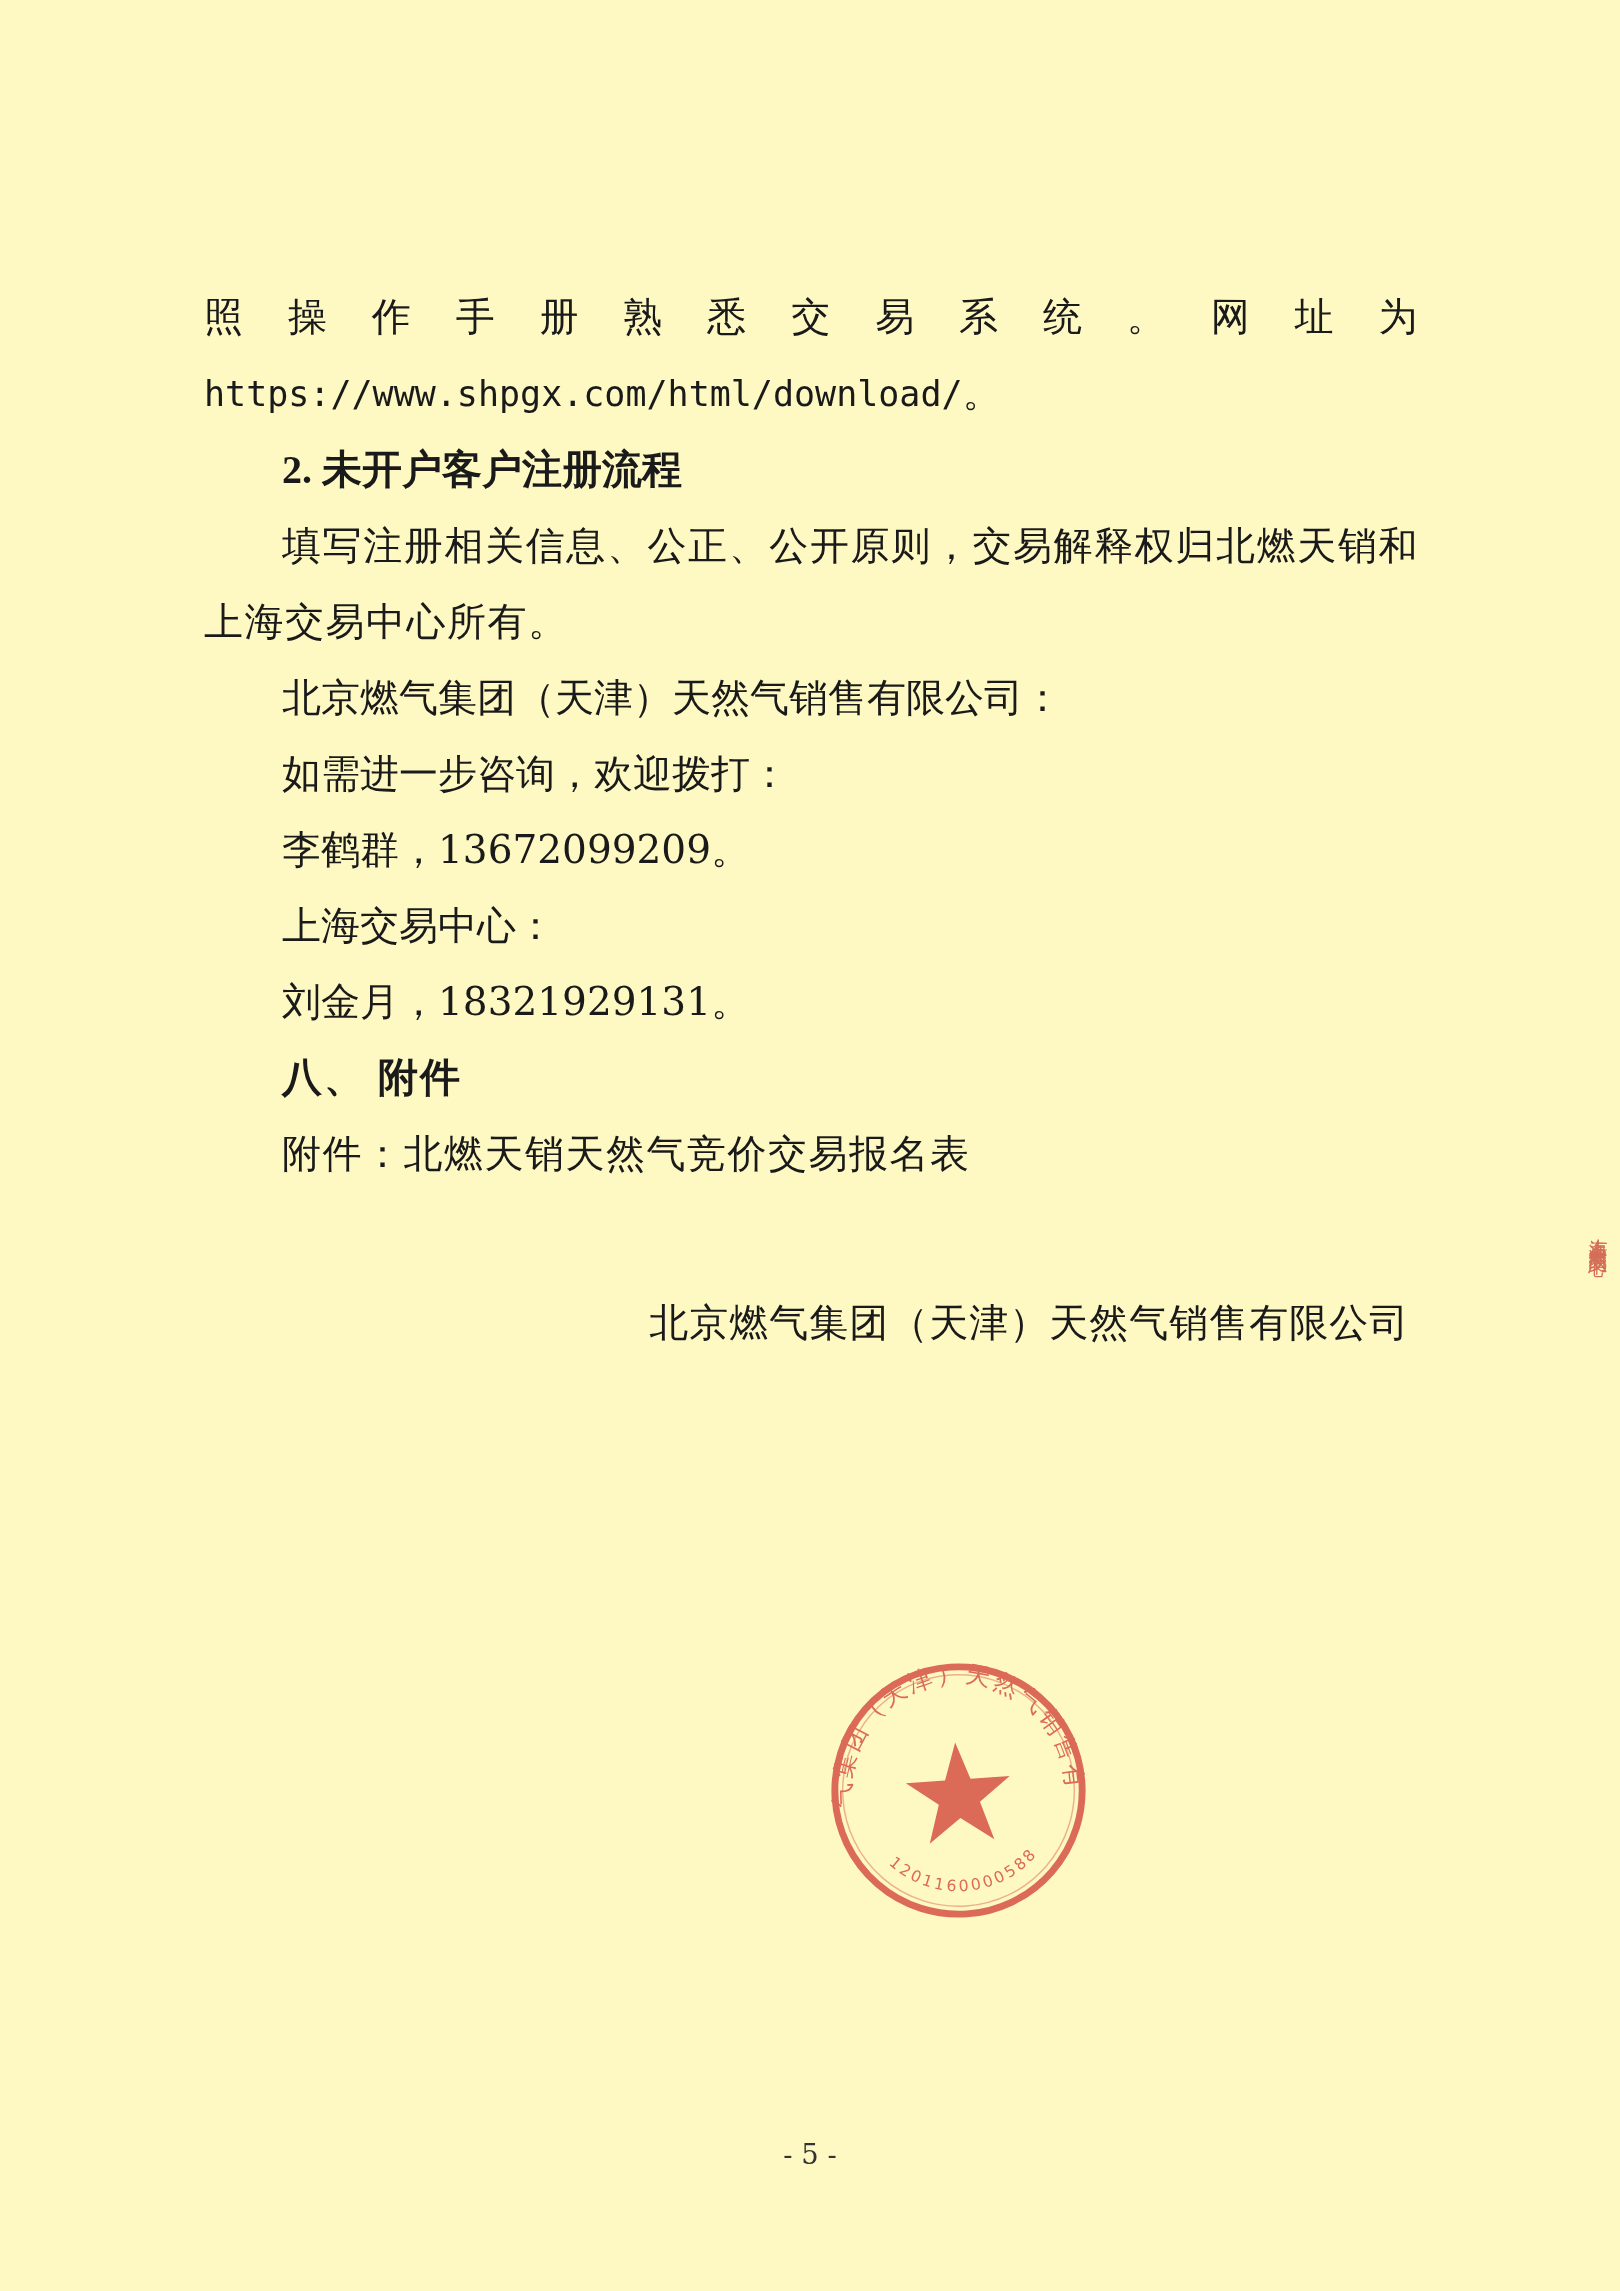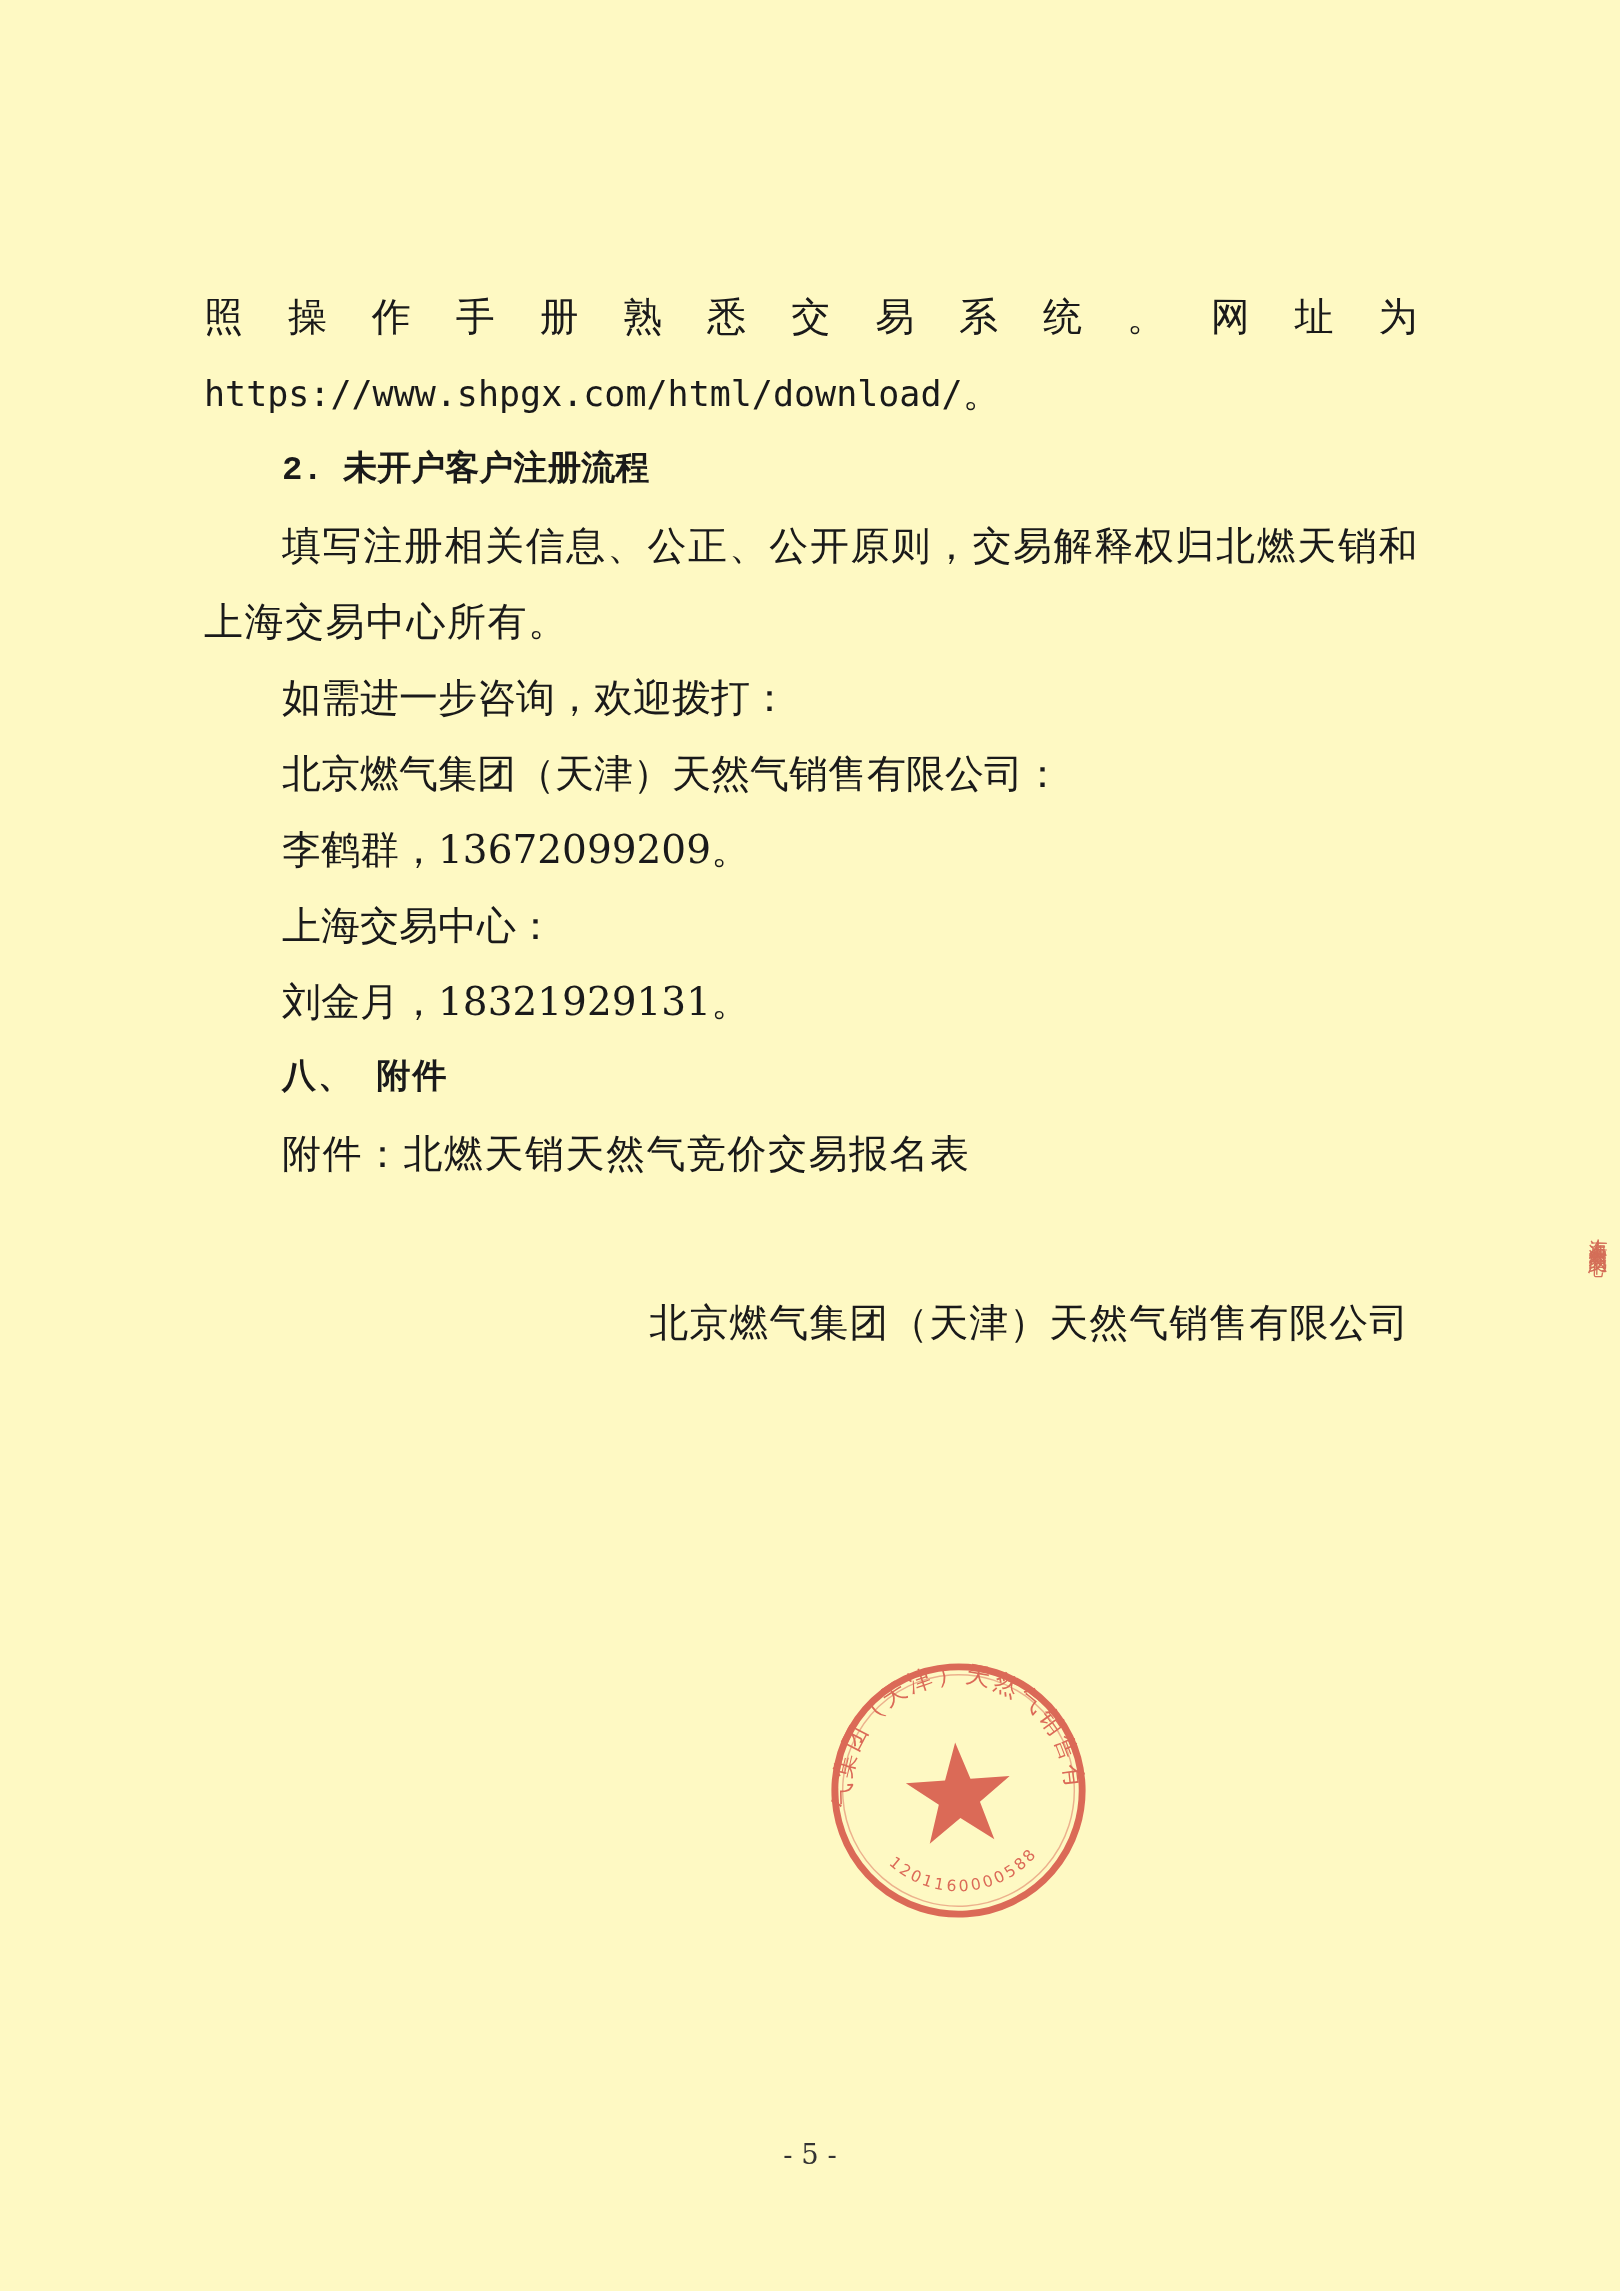--- a/index.html
+++ b/index.html
@@ -36,26 +36,26 @@
   }
   .indent {
     text-indent: 78px;
   }
   .mono-inline {
     font-family: "DejaVu Sans Mono", monospace;
     font-size: 35px;
     letter-spacing: 0px;
   }
   .heading {
-    font-size: 34px;
+    font-size: 40px;
     line-height: 76px;
     text-indent: 78px;
     margin: 0;
     font-weight: 600;
-    font-family: Liberation Mono, monospace;
+    font-family: Liberation Serif, serif;
   }
   .heading-spaced {
     letter-spacing: 2px;
   }
   .contact-line {
     font-size: 39px;
     line-height: 76px;
     text-indent: 78px;
     margin: 0;
     font-family: "DejaVu Serif", "Liberation Serif", serif;
@@ -125,23 +125,23 @@
   <div class="content">
 
     <p class="para"><span>照操作手册熟悉交易系统。网址为 </span><span class="mono-inline">https://www.shpgx.com/html/download/</span><span>。</span></p>
 
     <p class="heading">2. 未开户客户注册流程</p>
 
 
 
     <p class="para indent">填写注册相关信息、公正、公开原则，交易解释权归北燃天销和上海交易中心所有。</p>
 
+    <p class="contact-line">北京燃气集团（天津）天然气销售有限公司：</p>
+
     <p class="contact-line">如需进一步咨询，欢迎拨打：</p>
-
-    <p class="contact-line">北京燃气集团（天津）天然气销售有限公司：</p>
     <p class="contact-line">李鹤群，13672099209。</p>
     <p class="contact-line">上海交易中心：</p>
     <p class="contact-line">刘金月，18321929131。</p>
 
     <p class="heading heading-spaced">八、 附件</p>
 
     <p class="para indent">附件：北燃天销天然气竞价交易报名表</p>
 
     <div class="signature-block">
       <div class="sig-company">北京燃气集团（天津）天然气销售有限公司</div>

